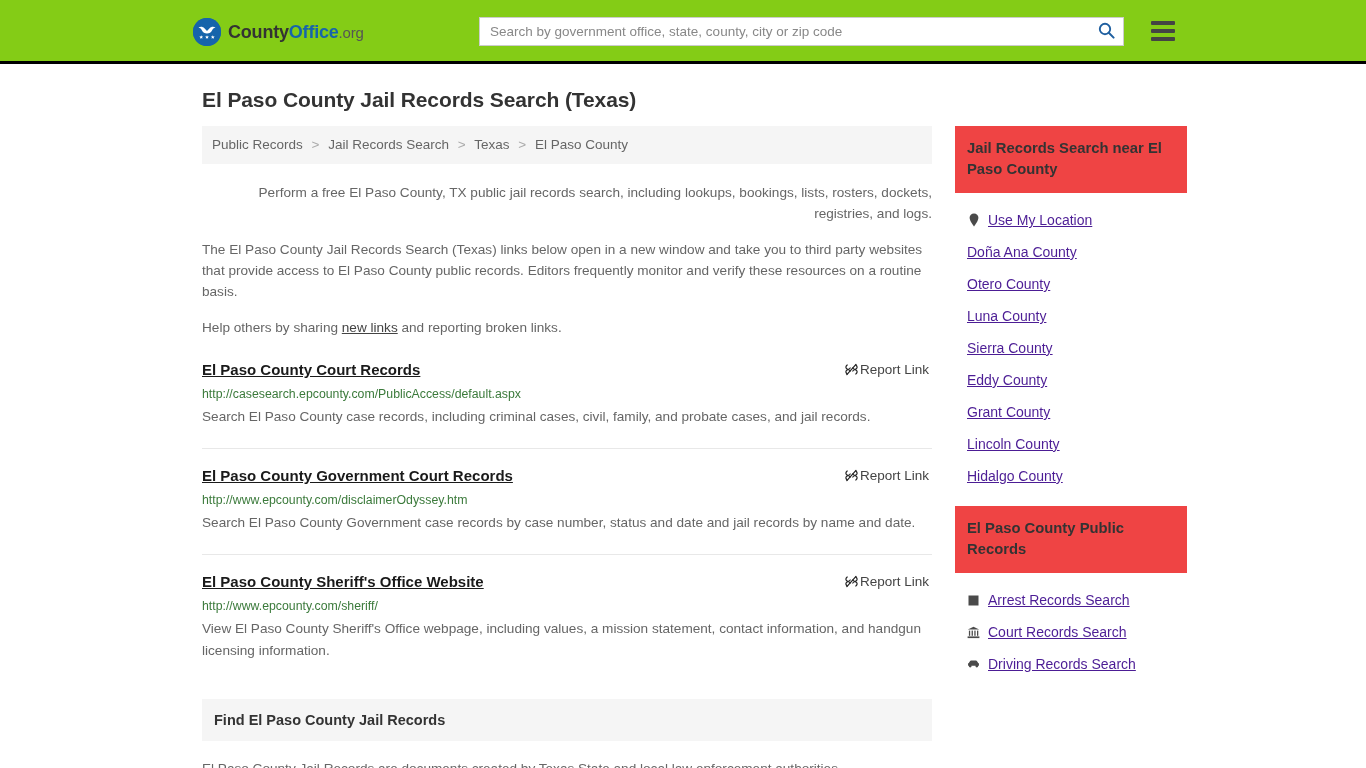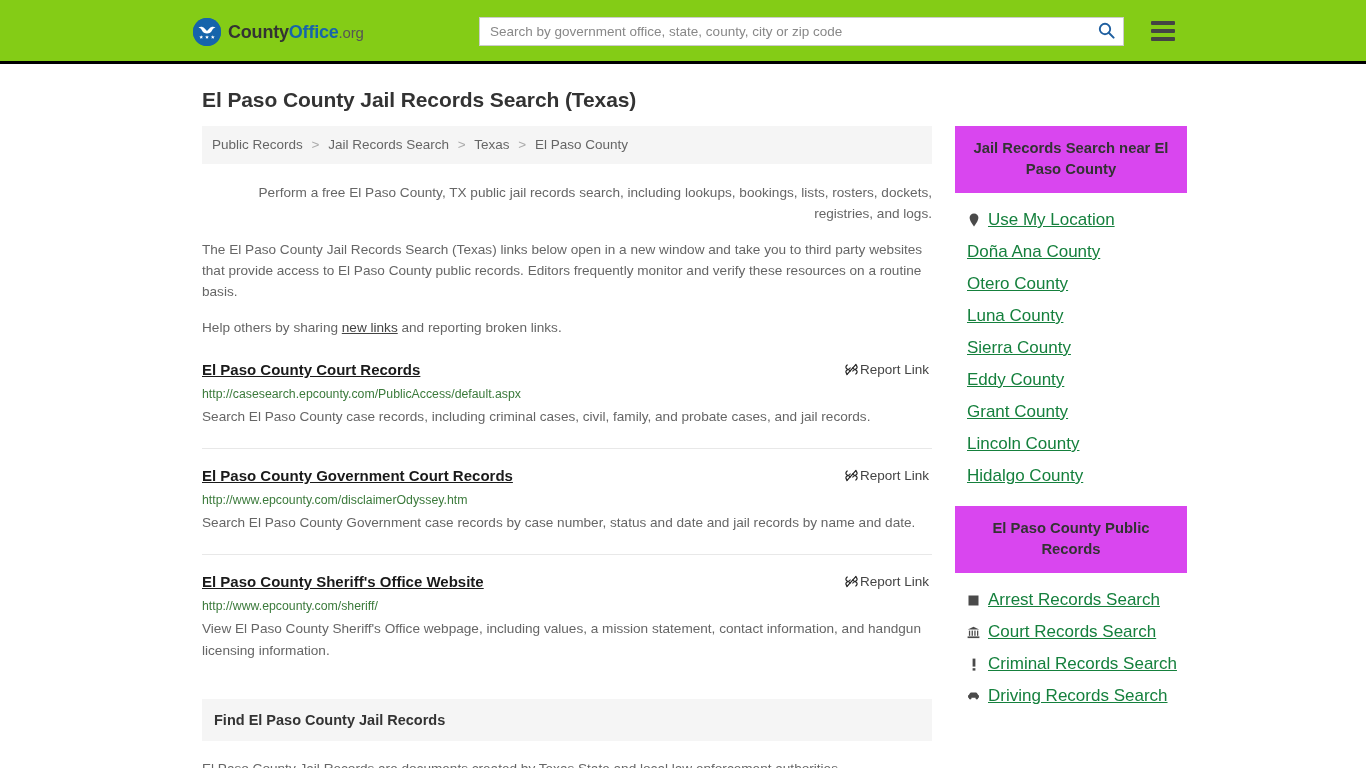--- a/index.html
+++ b/index.html
@@ -214,23 +214,22 @@
   .section-body p {
     margin: 17px 0 0 0;
     font-size: 13.6px;
     line-height: 21px;
     color: #666666;
   }
 
   
   .panel { margin-bottom: 14px; }
   .panel-head {
-    background: #d946ef;
+    background: #ef4444;
     padding: 12px 12px 13px 12px;
-    text-align: center;
   }
   .panel-head h3 {
     margin: 0;
     font-size: 14.8px;
     font-weight: bold;
     color: #333333;
     line-height: 21px;
   }
   .panel-list {
     list-style: none;
@@ -238,22 +237,22 @@
     padding: 11px 0 0 0;
   }
   .panel-list li {
     display: flex;
     align-items: center;
     gap: 8px;
     padding: 7px 0 7px 12px;
     line-height: 18px;
   }
   .panel-list a {
-    font-size: 17px;
-    color: #15803d;
+    font-size: 14px;
+    color: #4c1d95;
     text-decoration: underline;
     white-space: nowrap;
   }
   .li-icon {
     width: 13px;
     height: 15px;
     flex: 0 0 auto;
     display: flex;
     align-items: center;
     justify-content: center;
@@ -455,29 +454,20 @@
                   <rect x="4.6" y="4.6" width="1.3" height="5.2" fill="#4a4a4a"></rect>
                   <rect x="7.3" y="4.6" width="1.3" height="5.2" fill="#4a4a4a"></rect>
                   <rect x="10.0" y="4.6" width="1.3" height="5.2" fill="#4a4a4a"></rect>
                   <rect x="0.6" y="10.4" width="11.8" height="1.7" fill="#4a4a4a"></rect>
                 </svg>
               </span>
               <a href="#">Court Records Search</a>
             </li>
             <li>
               <span class="li-icon">
-                <svg width="6" height="13" viewBox="0 0 6 13" aria-hidden="true">
-                  <rect x="1.6" y="0.6" width="2.8" height="8" fill="#4a4a4a"></rect>
-                  <rect x="1.6" y="10.2" width="2.8" height="2.4" fill="#4a4a4a"></rect>
-                </svg>
-              </span>
-              <a href="#">Criminal Records Search</a>
-            </li>
-            <li>
-              <span class="li-icon">
                 <svg width="15" height="10" viewBox="0 0 15 10" aria-hidden="true">
                   <path d="M1.2 7.0 L1.2 4.8 C1.2 4.2 1.6 3.9 2.1 3.8 L3.4 1.7 C3.7 1.2 4.1 1.0 4.7 1.0 L10.3 1.0 C10.9 1.0 11.3 1.2 11.6 1.7 L12.9 3.8 C13.4 3.9 13.8 4.2 13.8 4.8 L13.8 7.0 Z" fill="#4a4a4a"></path>
                   <circle cx="3.7" cy="7.4" r="1.6" fill="#4a4a4a"></circle>
                   <circle cx="11.3" cy="7.4" r="1.6" fill="#4a4a4a"></circle>
                 </svg>
               </span>
               <a href="#">Driving Records Search</a>
             </li>
           </ul>
         </section>

